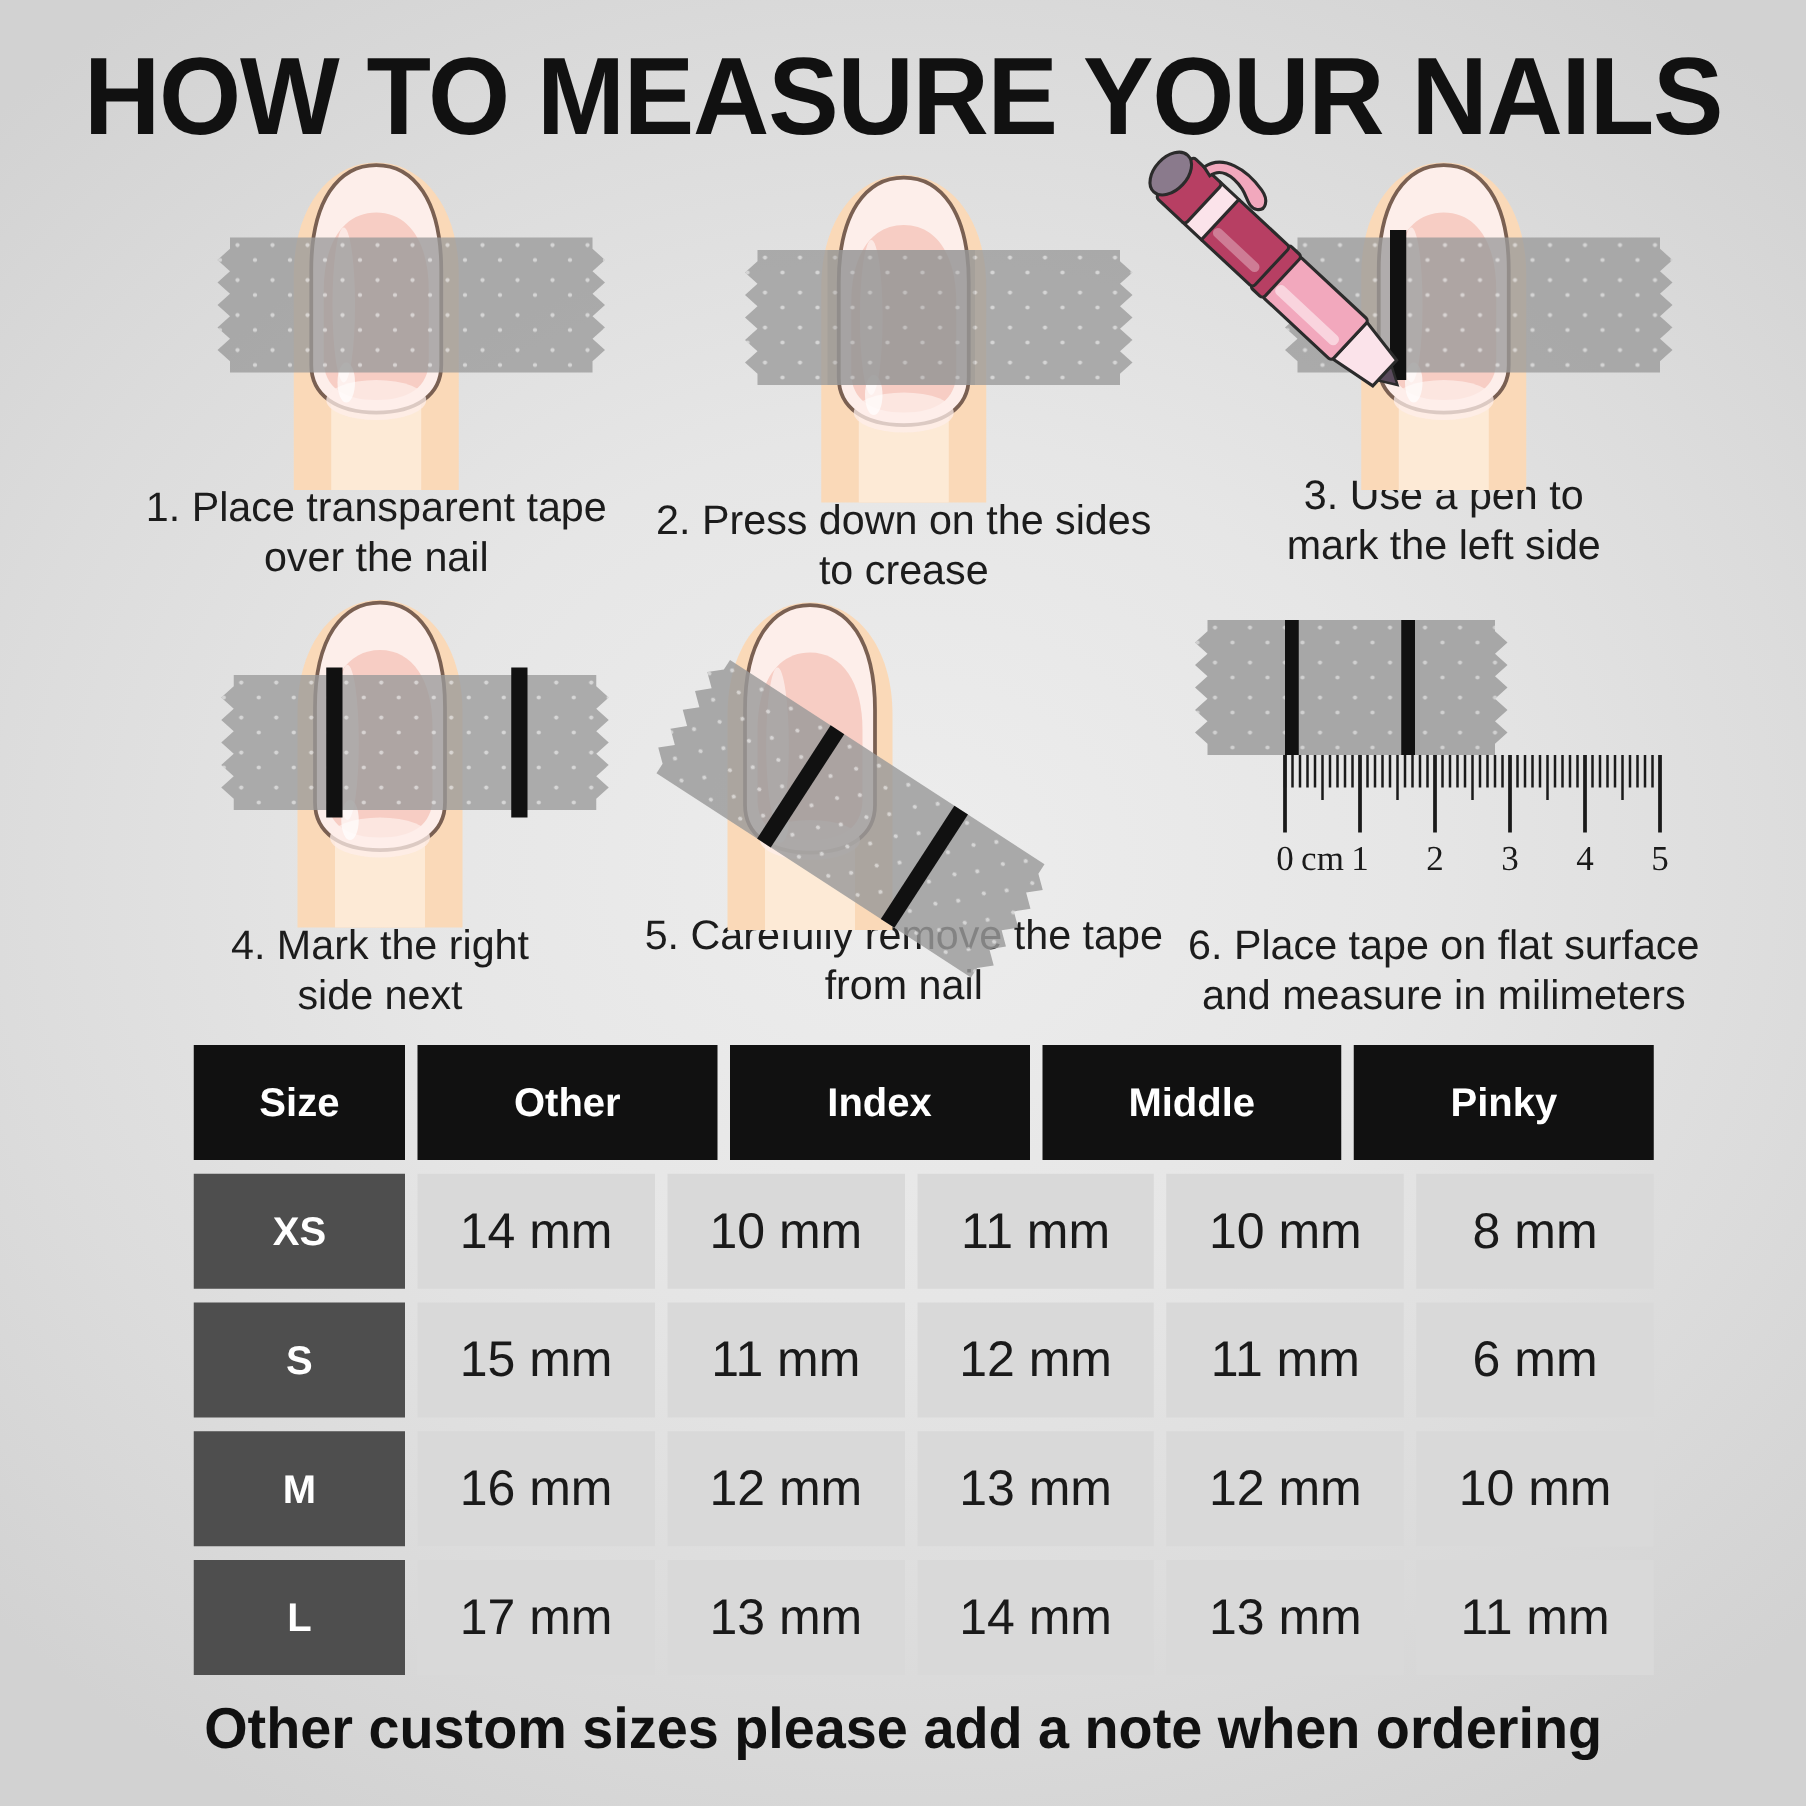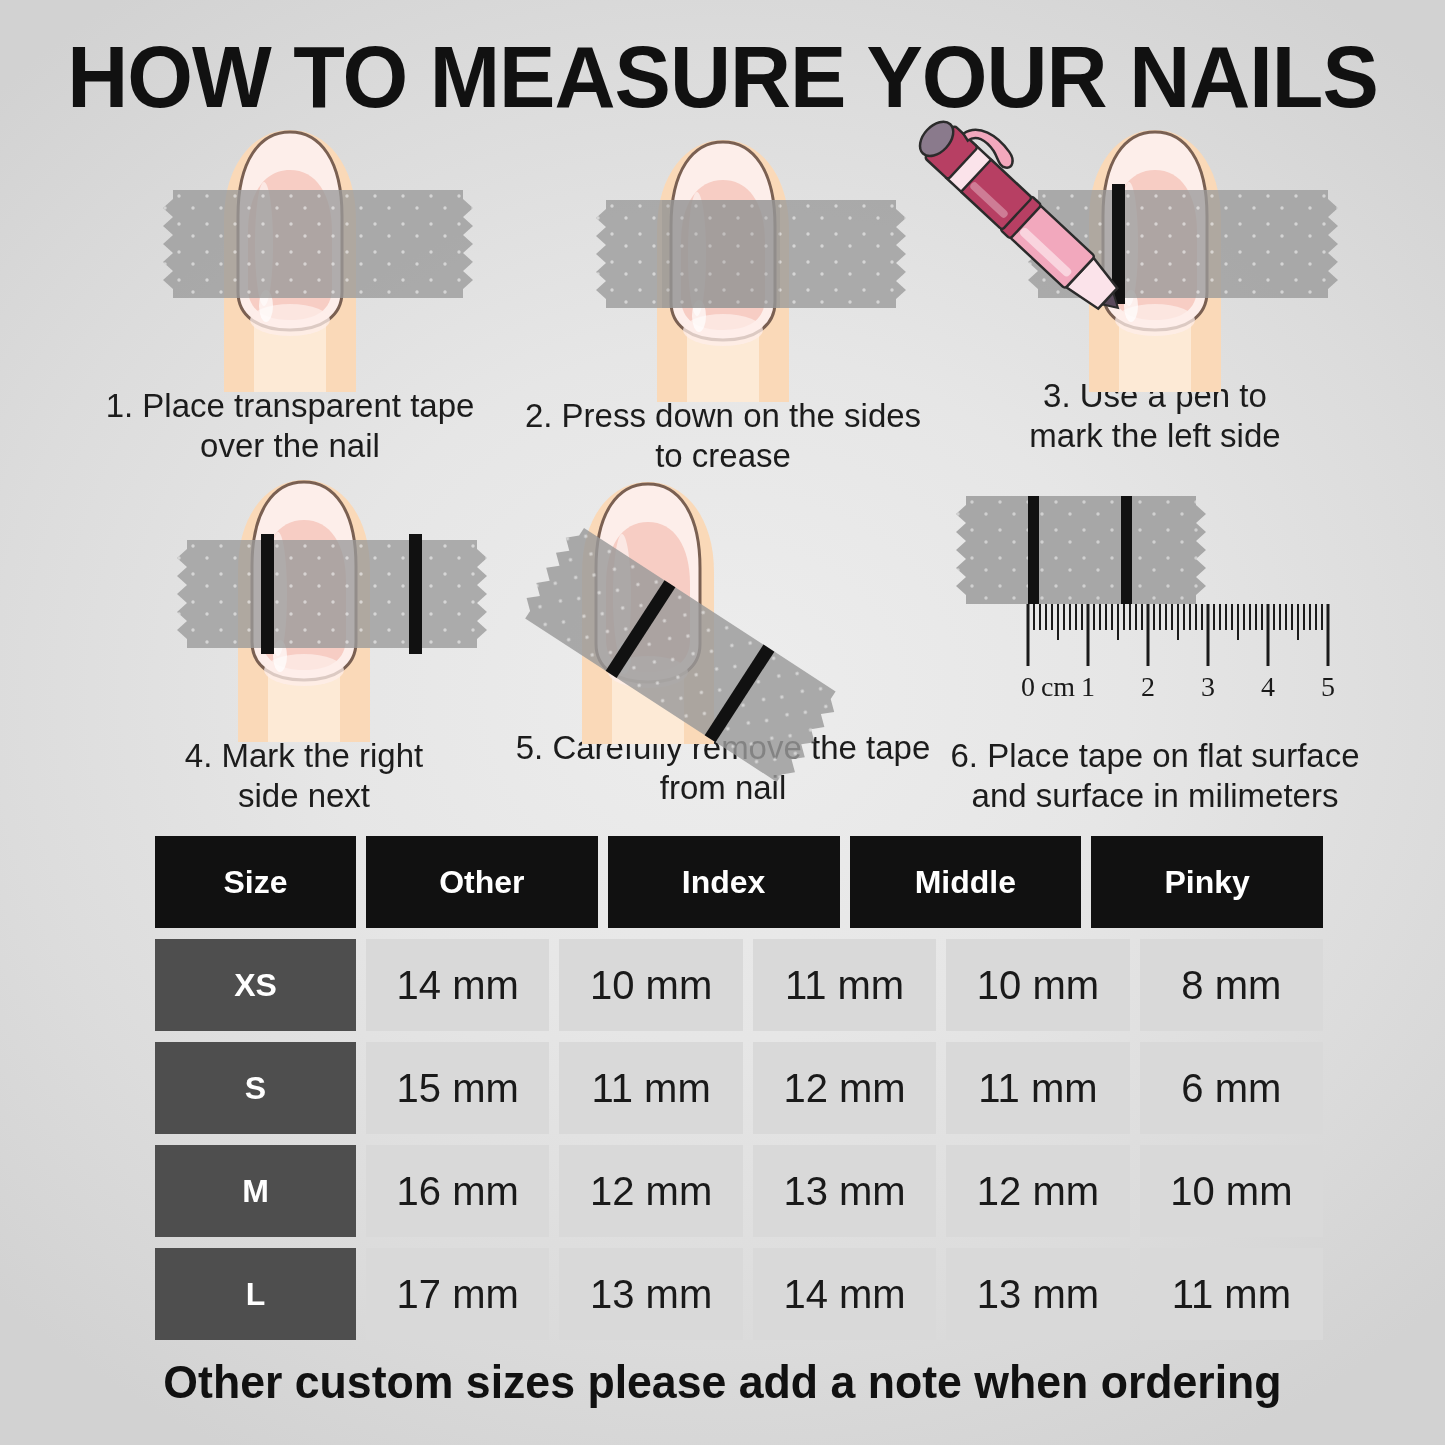--- a/index.html
+++ b/index.html
@@ -64,21 +64,21 @@
   .step-cap {
     margin-top: 8px;
     text-align: center;
     font-family: "Liberation Sans", sans-serif;
     font-size: 33px;
     line-height: 1.22;
     color: #1c1c1c;
     font-weight: 400;
   }
 
-  #step1 { left: 75px;  top: 128px; }
+  #step1 { left: 86px;  top: 128px; }
   #step2 { left: 508px; top: 138px; }
   #step3 { left: 940px; top: 118px; }
   #step4 { left: 89px;  top: 478px; }
   #step5 { left: 508px; top: 470px; }
   #step6 { left: 940px; top: 478px; }
 
   
   #table {
     position: absolute;
     left: 155px;
@@ -89,21 +89,21 @@
     display: flex;
     gap: 10px;
     margin-bottom: 11px;
   }
   .cell {
     height: 92px;
     display: flex;
     align-items: center;
     justify-content: center;
   }
-  .c-size  { width: 201px; flex: none; }
+  .c-size  { width: 169px; flex: none; }
   .c-data  { width: 183px; flex: 1 1 0; }
 
   .hdr {
     background: #111111;
     color: #ffffff;
     font-weight: bold;
     font-size: 32px;
   }
   .sizecell {
     background: #4e4e4e;
@@ -380,21 +380,21 @@
             <text x="120" y="92">2</text>
             <text x="180" y="92">3</text>
             <text x="240" y="92">4</text>
             <text x="300" y="92">5</text>
           </g>
         </g>
       </svg>
     </div>
     <div class="step-cap">
       <div>6. Place tape on flat surface</div>
-      <div>and surface in milimeters</div>
+      <div>and measure in milimeters</div>
     </div>
   </div>
 
   <div id="table">
 
     <div class="trow">
       <div class="cell c-size hdr">Size</div>
       <div class="cell c-data hdr">Other</div>
       <div class="cell c-data hdr">Index</div>
       <div class="cell c-data hdr">Middle</div>

